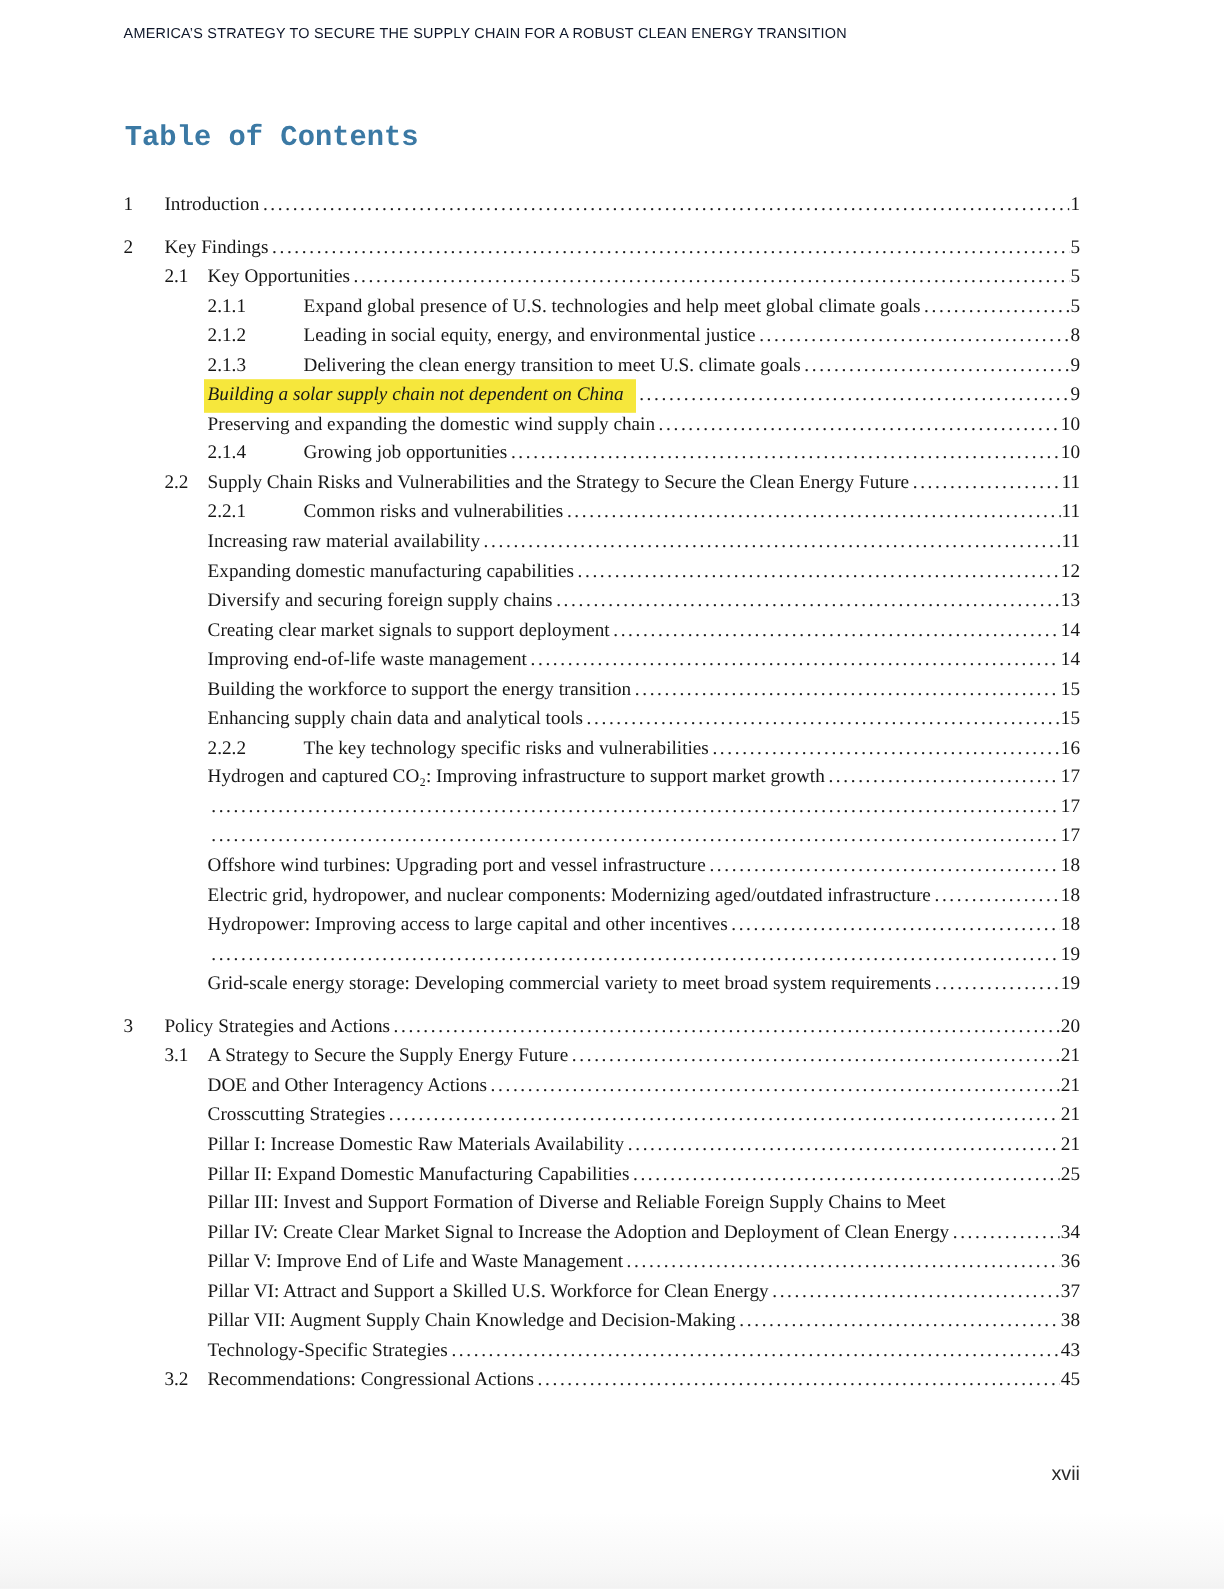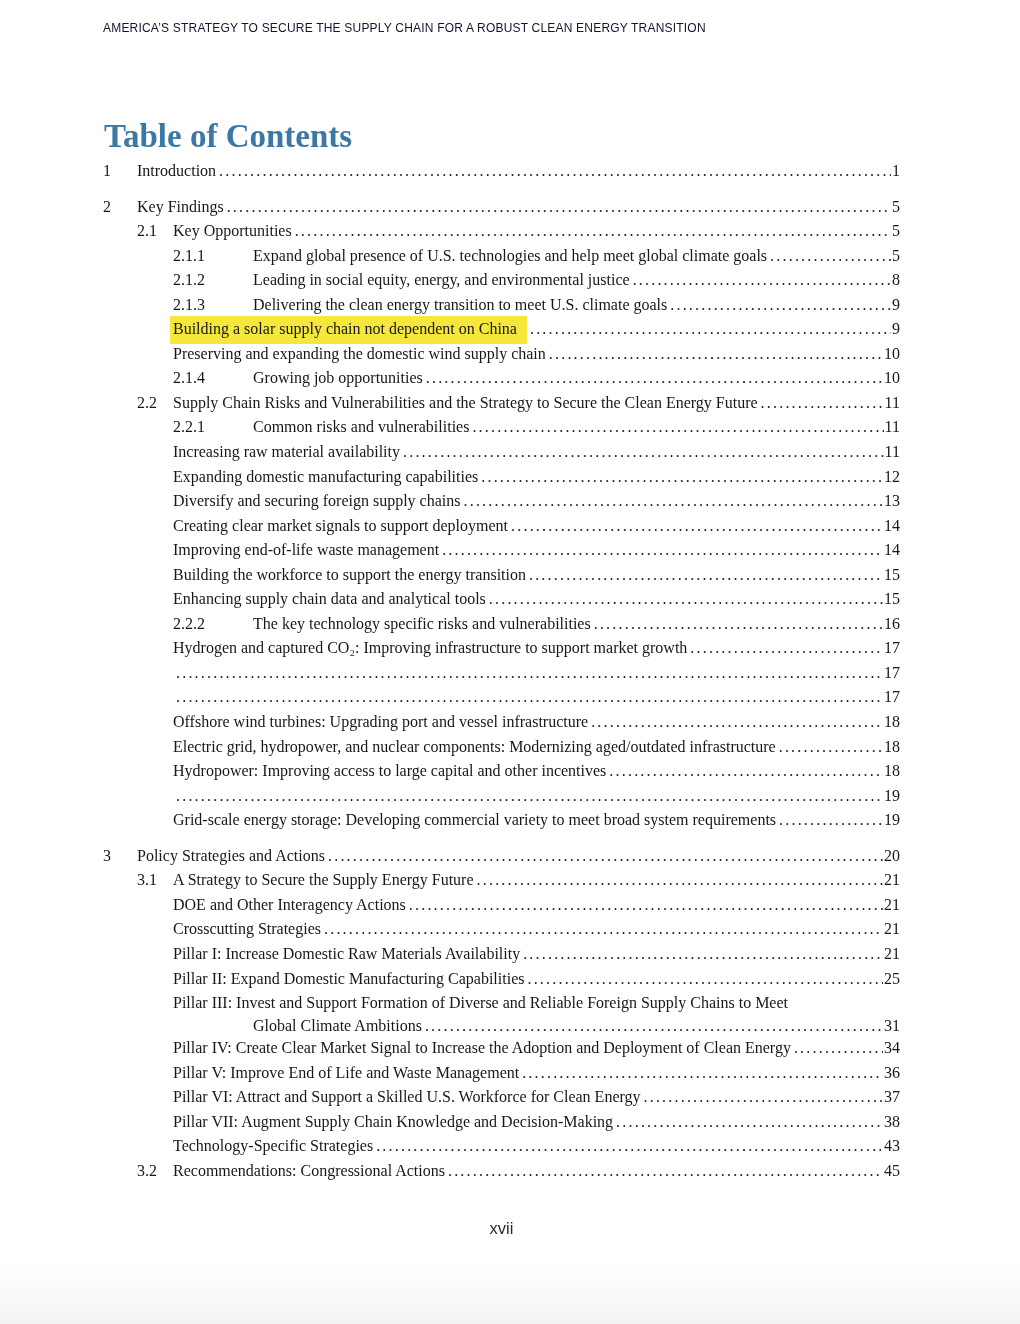--- a/index.html
+++ b/index.html
@@ -8,53 +8,53 @@
     background:#ffffff; color:#171717;
     font-family:"Liberation Serif","DejaVu Serif",serif;
   }
   .running-head {
     position:absolute; left:103px; top:21px; width:860px;
     font-family:"Liberation Sans","DejaVu Sans",sans-serif;
     font-size:12px; font-weight:400; letter-spacing:0.2px; color:#0f172a;
     white-space:nowrap;
   }
   .page-title {
-    position:absolute; left:104px; top:118px;
-    font-family:Liberation Serif, serif;
-    font-size:33px; font-weight:700; color:var(--title-blue,#3b79a4);
+    position:absolute; left:104px; top:102px;
+    font-family:Liberation Mono, monospace;
+    font-size:24px; font-weight:700; color:var(--title-blue,#3b79a4);
   }
   .toc {
     position:absolute; left:103px; top:148px; width:797px;
   }
   .row {
     display:flex; align-items:baseline;
     line-height:24.55px; font-size:16px; white-space:nowrap;
   }
   .num { flex:none; }
   .lvl0 { margin-top:11px; }
   .lvl0 .num { width:34px; }
   .lvl1 { padding-left:34px; }
   .lvl1 .num { width:36px; }
   .lvl2 { padding-left:70px; }
   .lvl2 .num { width:80px; }
   .lvl2u { padding-left:70px; }
   .wrapline { padding-left:150px; line-height:20.5px; }
   .label { flex:none; }
   .label.hl {
     background:var(--highlight-yellow,#f6e73c);
-    padding:1px 10px 2px 3px; margin:-1px 0 -2px -3px;
+    padding:1px 10px 2px 3px; margin:-1px 0 -2px -3px;font-style:italic;
   }
   .dots { flex:1 1 auto; overflow:hidden; white-space:nowrap; margin-left:3px; min-width:6px; }
   .dots::after {
     content:"...................................................................................................................................................................................................................................................................";
     letter-spacing:2.2px; color:#1d1d1d;
   }
   .page-num { flex:none; margin-left:1px; }
   .footer {
-    position:absolute; left:103px; top:1219px; width:797px; text-align:center;
+    position:absolute; left:103px; top:1219px; width:797px; text-align:right;
     font-family:"Liberation Sans","DejaVu Sans",sans-serif;
     font-size:16.5px; color:#2b2b2b;
   }
   .bottom-shade {
     position:absolute; left:0; right:0; bottom:0; height:64px;
     background:linear-gradient(180deg, rgba(110,110,110,0) 0%, rgba(110,110,110,0.05) 72%, rgba(110,110,110,0.09) 100%);
     pointer-events:none;
   }
 </style>
 </head>
@@ -258,26 +258,20 @@
 
     <span class="label">Pillar II: Expand Domestic Manufacturing Capabilities</span>
     <span class="dots"></span>
     <span class="page-num">25</span>
   </div>
     <div class="row lvl2u">
 
     <span class="label">Pillar III: Invest and Support Formation of Diverse and Reliable Foreign Supply Chains to Meet</span>
 
   </div>
-    <div class="row wrapline">
-
-    <span class="label">Global Climate Ambitions</span>
-    <span class="dots"></span>
-    <span class="page-num">31</span>
-  </div>
     <div class="row lvl2u">
 
     <span class="label">Pillar IV: Create Clear Market Signal to Increase the Adoption and Deployment of Clean Energy</span>
     <span class="dots"></span>
     <span class="page-num">34</span>
   </div>
     <div class="row lvl2u">
 
     <span class="label">Pillar V: Improve End of Life and Waste Management</span>
     <span class="dots"></span>

